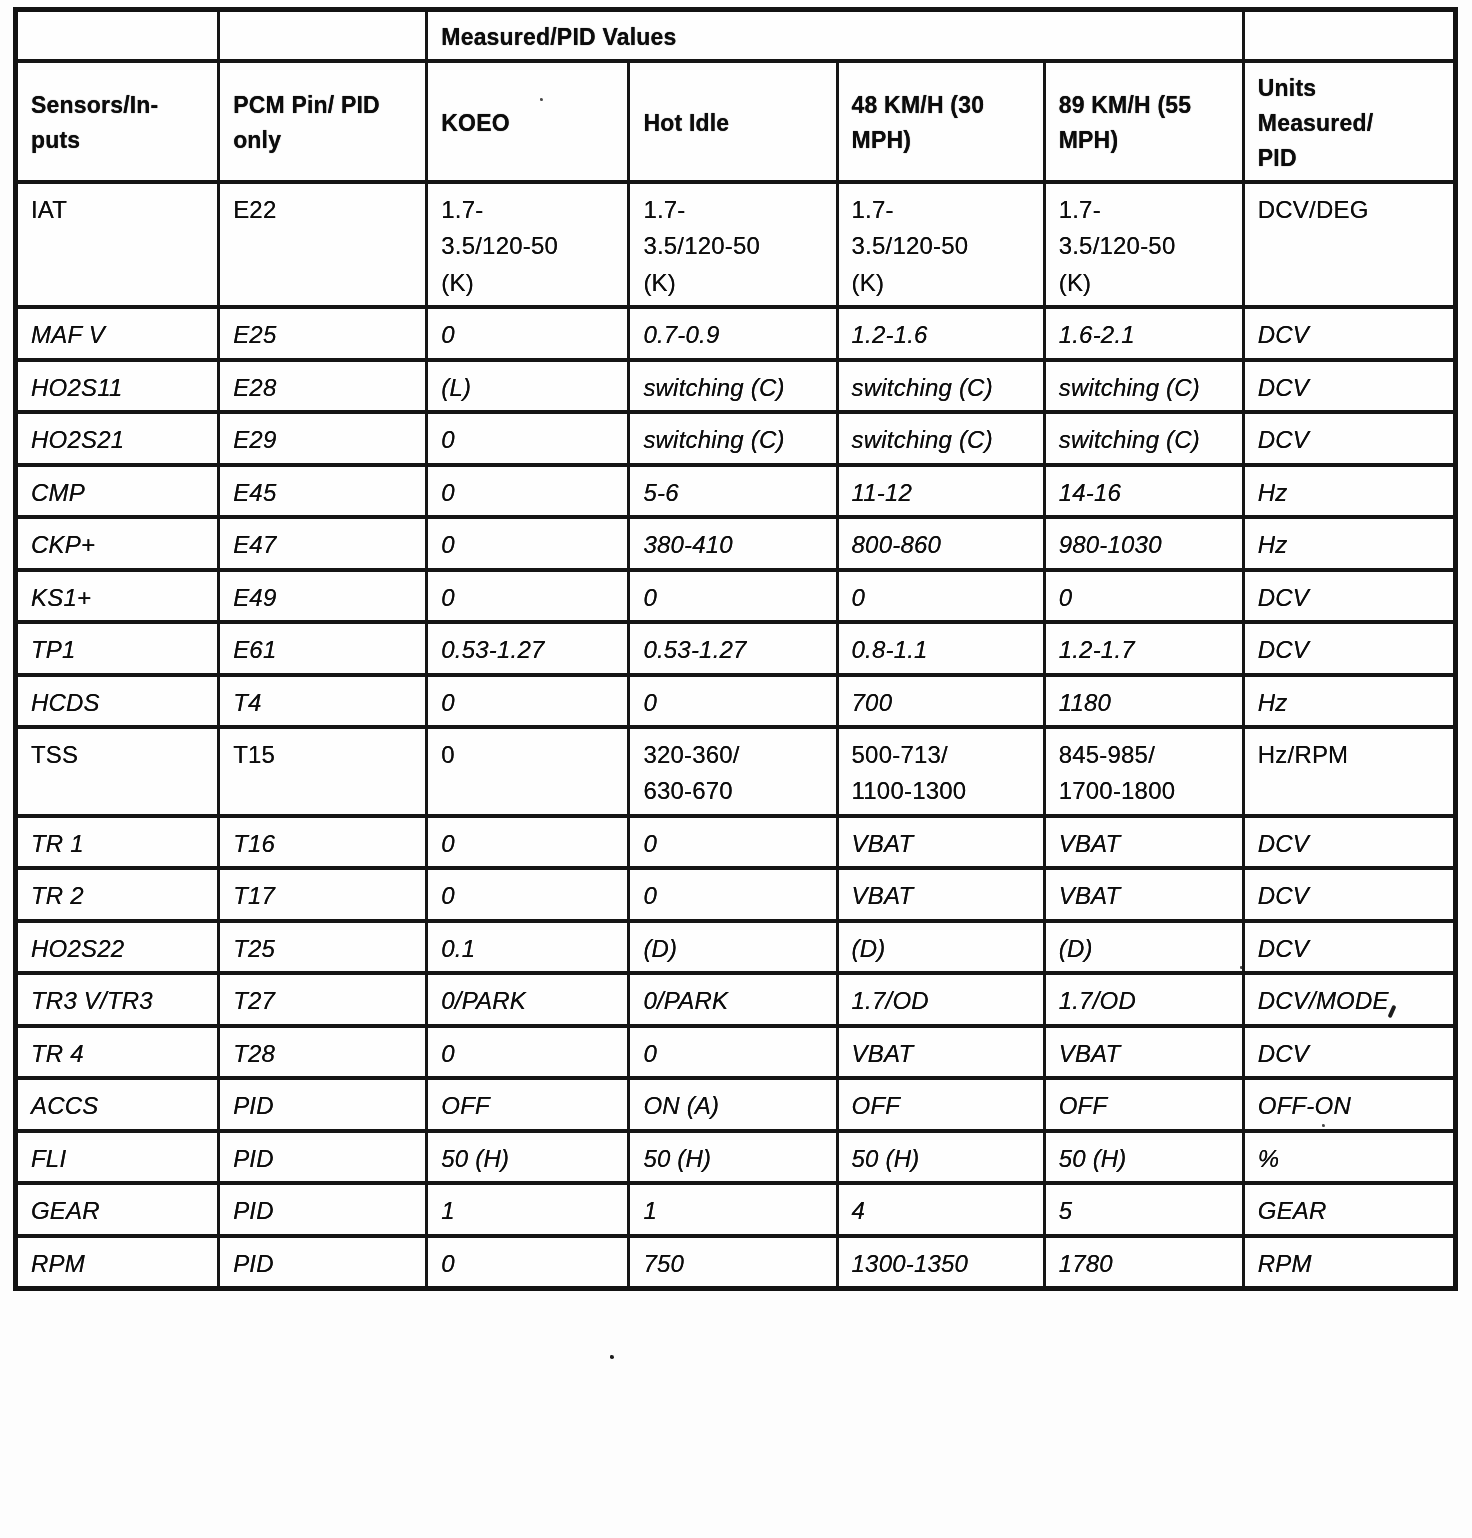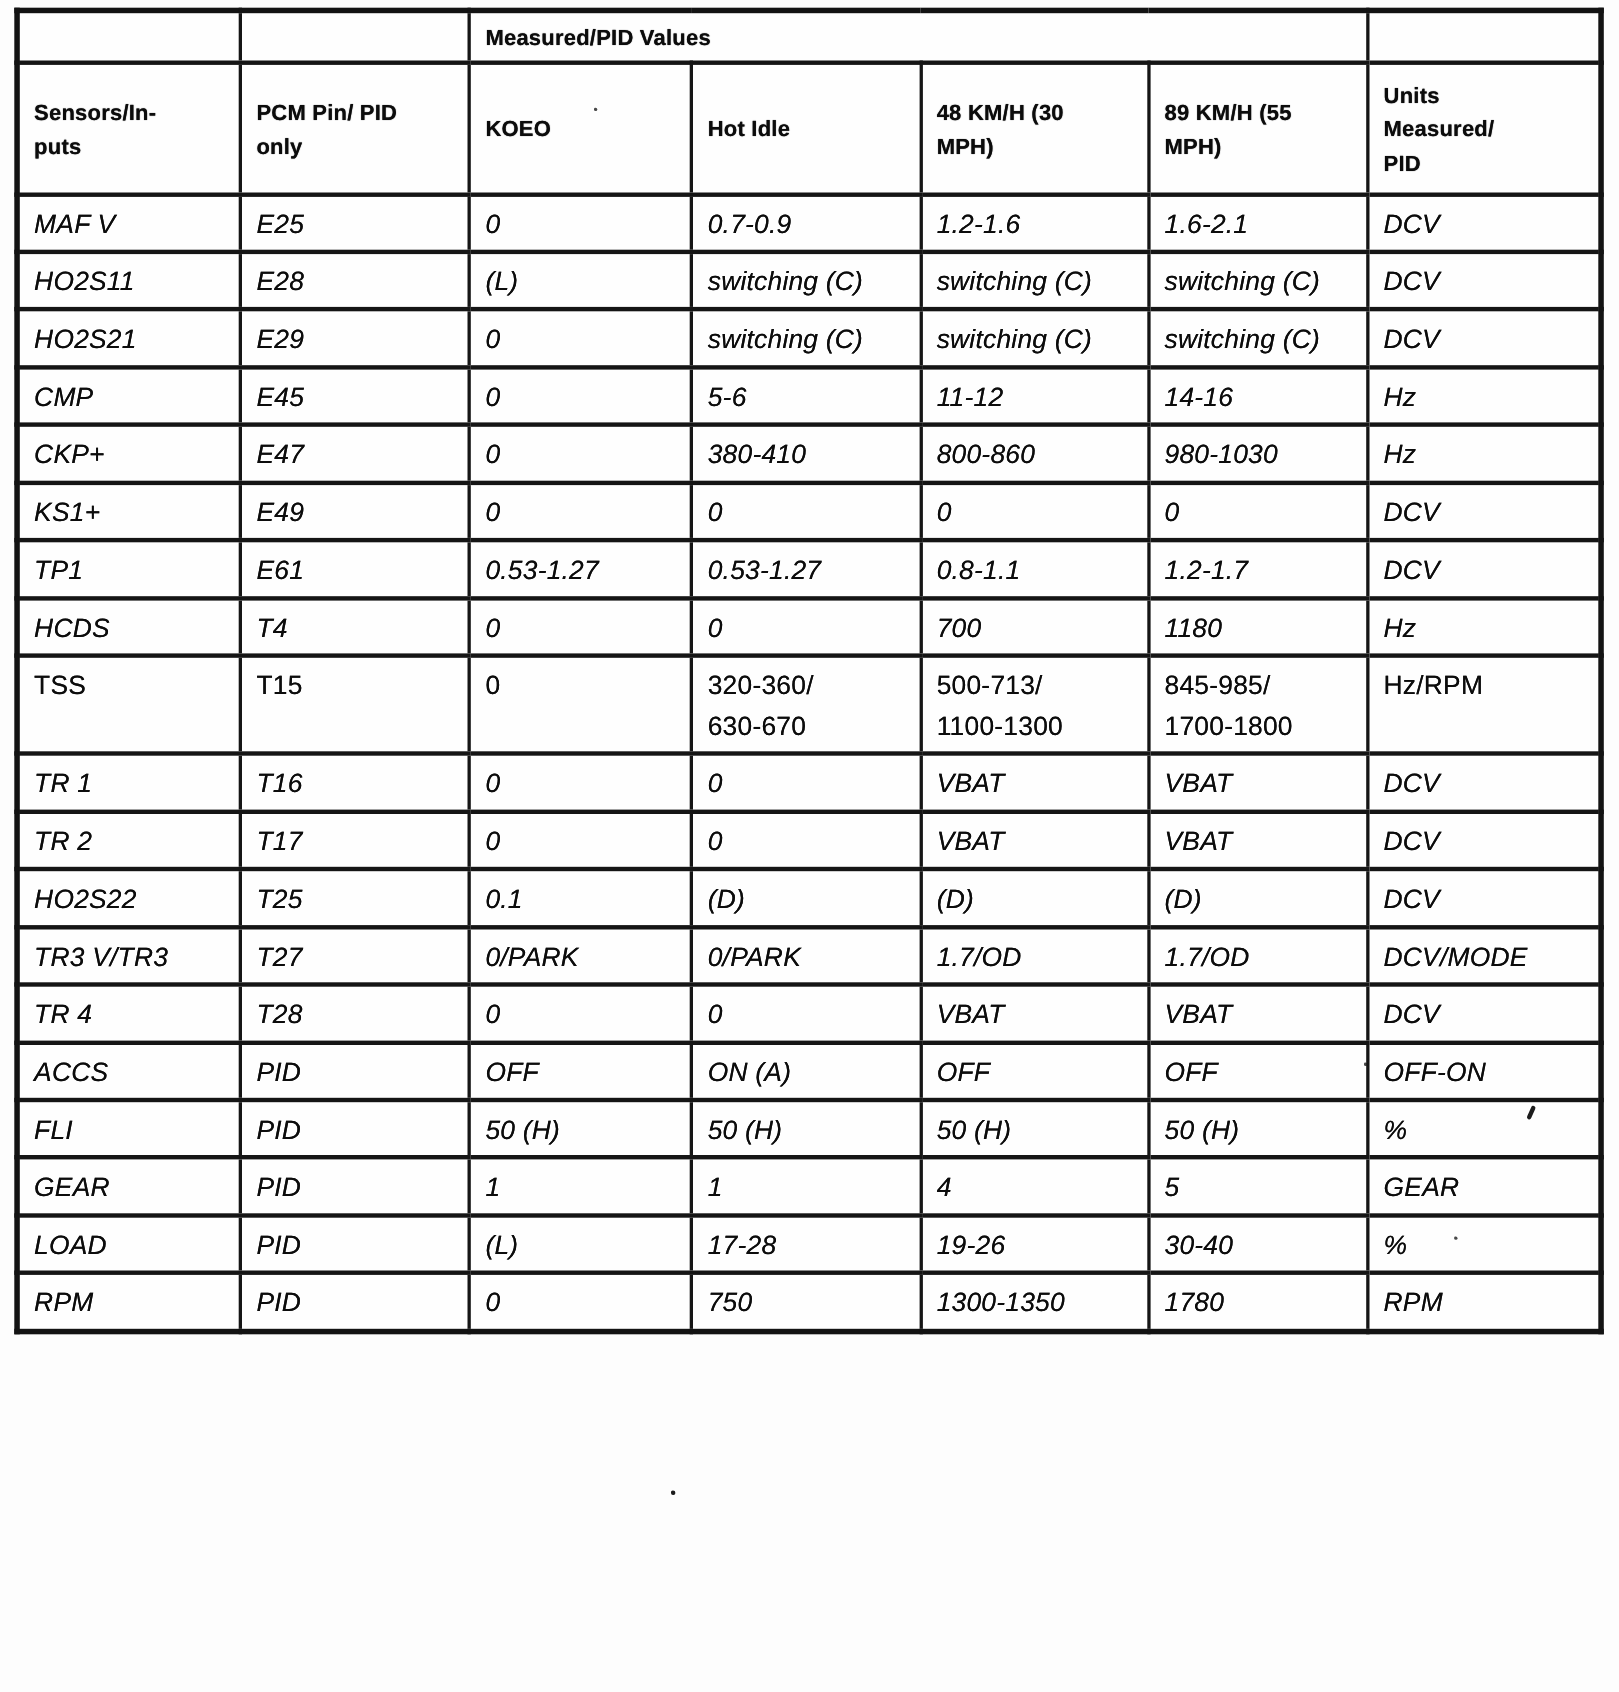--- a/index.html
+++ b/index.html
@@ -39,21 +39,21 @@
     line-height: 1.52;
     white-space: pre-line;
     overflow: hidden;
     text-align: left;
     font-weight: normal;
     text-shadow: 0 0 0.6px rgba(0,0,0,0.85);
     letter-spacing: 0.2px;
   }
   th {
     font-weight: bold;
-    font-size: 20px;
+    font-size: 23px;
     vertical-align: middle;
     text-shadow: 0 0 0.8px rgba(0,0,0,0.9);
   }
   tr.hA { height: 47px; }
   tr.hB { height: 120px; }
   tr.hC { height: 49px; font-style: italic; }
   tr.hD { height: 115px; }
   tr.hE { height: 88px; }
   tr.hF { height: 87px; }
   .artifact {
@@ -100,20 +100,37 @@
         <th>Hot Idle</th>
         <th>48 KM/H (30
 MPH)</th>
         <th>89 KM/H (55
 MPH)</th>
         <th>Units
 Measured/
 PID</th>
       </tr>
 
+      <tr class="hD">
+        <td>IAT</td>
+        <td>E22</td>
+        <td>1.7-
+3.5/120-50
+(K)</td>
+        <td>1.7-
+3.5/120-50
+(K)</td>
+        <td>1.7-
+3.5/120-50
+(K)</td>
+        <td>1.7-
+3.5/120-50
+(K)</td>
+        <td>DCV/DEG</td>
+      </tr>
       <tr class="hC">
         <td>MAF V</td>
         <td>E25</td>
         <td>0</td>
         <td>0.7-0.9</td>
         <td>1.2-1.6</td>
         <td>1.6-2.1</td>
         <td>DCV</td>
       </tr>
       <tr class="hC">
@@ -257,29 +274,20 @@
       <tr class="hC">
         <td>GEAR</td>
         <td>PID</td>
         <td>1</td>
         <td>1</td>
         <td>4</td>
         <td>5</td>
         <td>GEAR</td>
       </tr>
       <tr class="hC">
-        <td>LOAD</td>
-        <td>PID</td>
-        <td>(L)</td>
-        <td>17-28</td>
-        <td>19-26</td>
-        <td>30-40</td>
-        <td>%</td>
-      </tr>
-      <tr class="hC">
         <td>RPM</td>
         <td>PID</td>
         <td>0</td>
         <td>750</td>
         <td>1300-1350</td>
         <td>1780</td>
         <td>RPM</td>
       </tr>
 
     </tbody>

